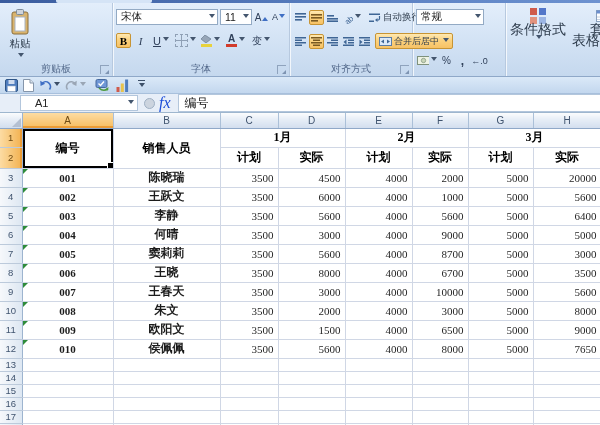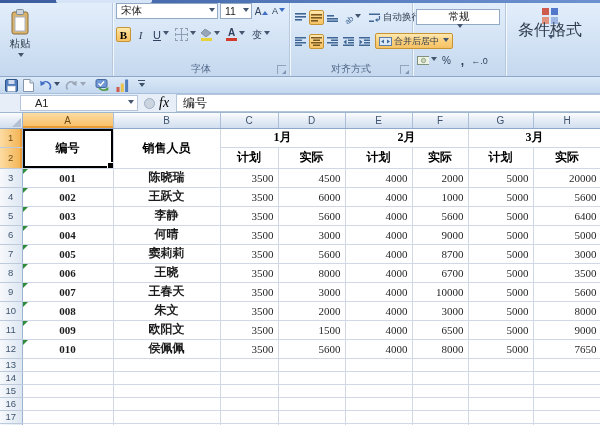--- a/index.html
+++ b/index.html
@@ -53,39 +53,39 @@
             background:linear-gradient(#8fa0b5,#8fa0b5) 5px 0/1px 13px no-repeat,
                        linear-gradient(#8fa0b5,#8fa0b5) 0 5px/13px 1px no-repeat;}
   .tri-up{width:0;height:0;border:3px solid transparent;border-bottom:4px solid #3f6fc4;margin-left:1px;}
   .tri-dn{width:0;height:0;border:3px solid transparent;border-top:4px solid #3f6fc4;margin-left:1px;}
 
   .g-align{width:123px;}
   .g-num{width:93px;}
   .numtxt{font-size:9px;color:#30405a;white-space:nowrap;}
   .g-styles{flex:1;min-width:0;}
   .styrow{display:flex;padding:4px 2px 0;gap:2px;}
-  .big-btn{display:flex;flex-direction:column;align-items:center;font-size:16px;
-           line-height:11px;color:#2f3d4d;padding:1px 10px;white-space:nowrap;}
+  .big-btn{display:flex;flex-direction:column;align-items:center;font-size:14px;
+           line-height:11px;color:#2f3d4d;padding:1px 2px;white-space:nowrap;}
 
   
   .qat{position:absolute;top:77px;left:0;right:0;height:17px;display:flex;align-items:center;
        gap:5px;padding:0 5px;background:linear-gradient(#dbe9f8,#c3d7ee);
        border-bottom:1px solid #a8c0dc;box-sizing:border-box;}
   .qat .dd{border-top-color:#3c4f68;}
   .qat-more{display:inline-flex;flex-direction:column;align-items:center;line-height:3px;}
   .qat-more .bar{width:7px;height:1px;background:#3c4f68;margin-bottom:2px;}
 
   
   .fbar{position:absolute;top:94px;left:0;right:0;height:19px;display:flex;align-items:center;
         background:#e7eef8;border-bottom:1px solid #9eb6ce;box-sizing:border-box;}
   .namebox{box-sizing:border-box;margin-left:20px;width:118px;height:16px;background:#fff;
            border:1px solid #b3c6dc;display:flex;align-items:center;justify-content:space-between;
            font-size:11px;color:#222;padding:0 3px 0 14px;}
   .fb-circle{width:9px;height:9px;border-radius:50%;background:#ccd4df;border:1px solid #9fb0c4;margin:0 4px 0 6px;}
-  .fx{font-family:"Liberation Serif","DejaVu Serif",serif;font-style:italic;font-size:14px;color:#000000;}
+  .fx{font-family:"Liberation Serif","DejaVu Serif",serif;font-style:italic;font-size:16px;color:#1d4ed8;}
   .fcontent{flex:1;height:16px;background:#fff;border:1px solid #b3c6dc;border-right:none;
             margin-left:7px;display:flex;align-items:center;padding-left:6px;
             font-family:"Liberation Serif","DejaVu Serif",serif;font-size:12px;color:#111;}
 
   
   .sheet{position:absolute;top:113px;left:0;width:600px;height:312px;overflow:hidden;background:#fff;}
   table{border-collapse:collapse;table-layout:fixed;width:601px;}
   th,td{padding:0;overflow:hidden;white-space:nowrap;box-sizing:border-box;}
   td{border-right:1px solid #d0d7e5;border-bottom:1px solid #d0d7e5;background:#fff;
      font-family:"Liberation Serif","DejaVu Serif",serif;color:#1c1c1c;}
@@ -126,25 +126,29 @@
         <div class="paste">
           <svg width="22" height="26">
             <rect x="3" y="3" width="16" height="22" rx="2" fill="#d9b36c" stroke="#8a6f3e"></rect>
             <rect x="7.5" y="0.5" width="7" height="5" rx="1" fill="#cfd4da" stroke="#7d8a99"></rect>
             <rect x="6" y="8" width="10" height="14" fill="#fff" stroke="#a9b4c2"></rect>
           </svg>
           <span>粘贴</span>
           <span class="dd"></span>
         </div>
       </div>
+      <div class="rg-label">
+        <span>剪贴板</span>
+        <span class="dlg"></span>
+      </div>
     </div>
 
     <div class="rgroup g-font">
       <div class="rg-body">
-        <div class="frow" style="">
+        <div class="frow" style="margin-top:6px;">
           <div class="combo" style="width:102px;">
             <span>宋体</span>
             <span class="dd"></span>
           </div>
           <div class="combo" style="width:32px;">
             <span>11</span>
             <span class="dd"></span>
           </div>
           <span class="sq">
             <span style="font-size:10px;color:#30405a;">A</span>
@@ -294,21 +298,21 @@
       </div>
       <div class="rg-label">
         <span>对齐方式</span>
         <span class="dlg"></span>
       </div>
     </div>
 
     <div class="rgroup g-num">
       <div class="rg-body">
         <div class="frow" style="margin-top:6px;">
-          <div class="combo" style="width:84px;flex-direction:column;">
+          <div class="combo" style="width:68px;">
             <span>常规</span>
             <span class="dd"></span>
           </div>
         </div>
         <div class="frow" style="margin-top:8px;gap:1px;">
           <span class="sq" style="width:22px;">
             <svg width="13" height="9">
                 <rect x="0.5" y="0.5" width="12" height="8" fill="#eef3e4" stroke="#7e917c"></rect>
                 <circle cx="6.5" cy="4.5" r="2.2" fill="#c9d6b8" stroke="#7e917c" stroke-width="0.7"></circle>
               </svg>

